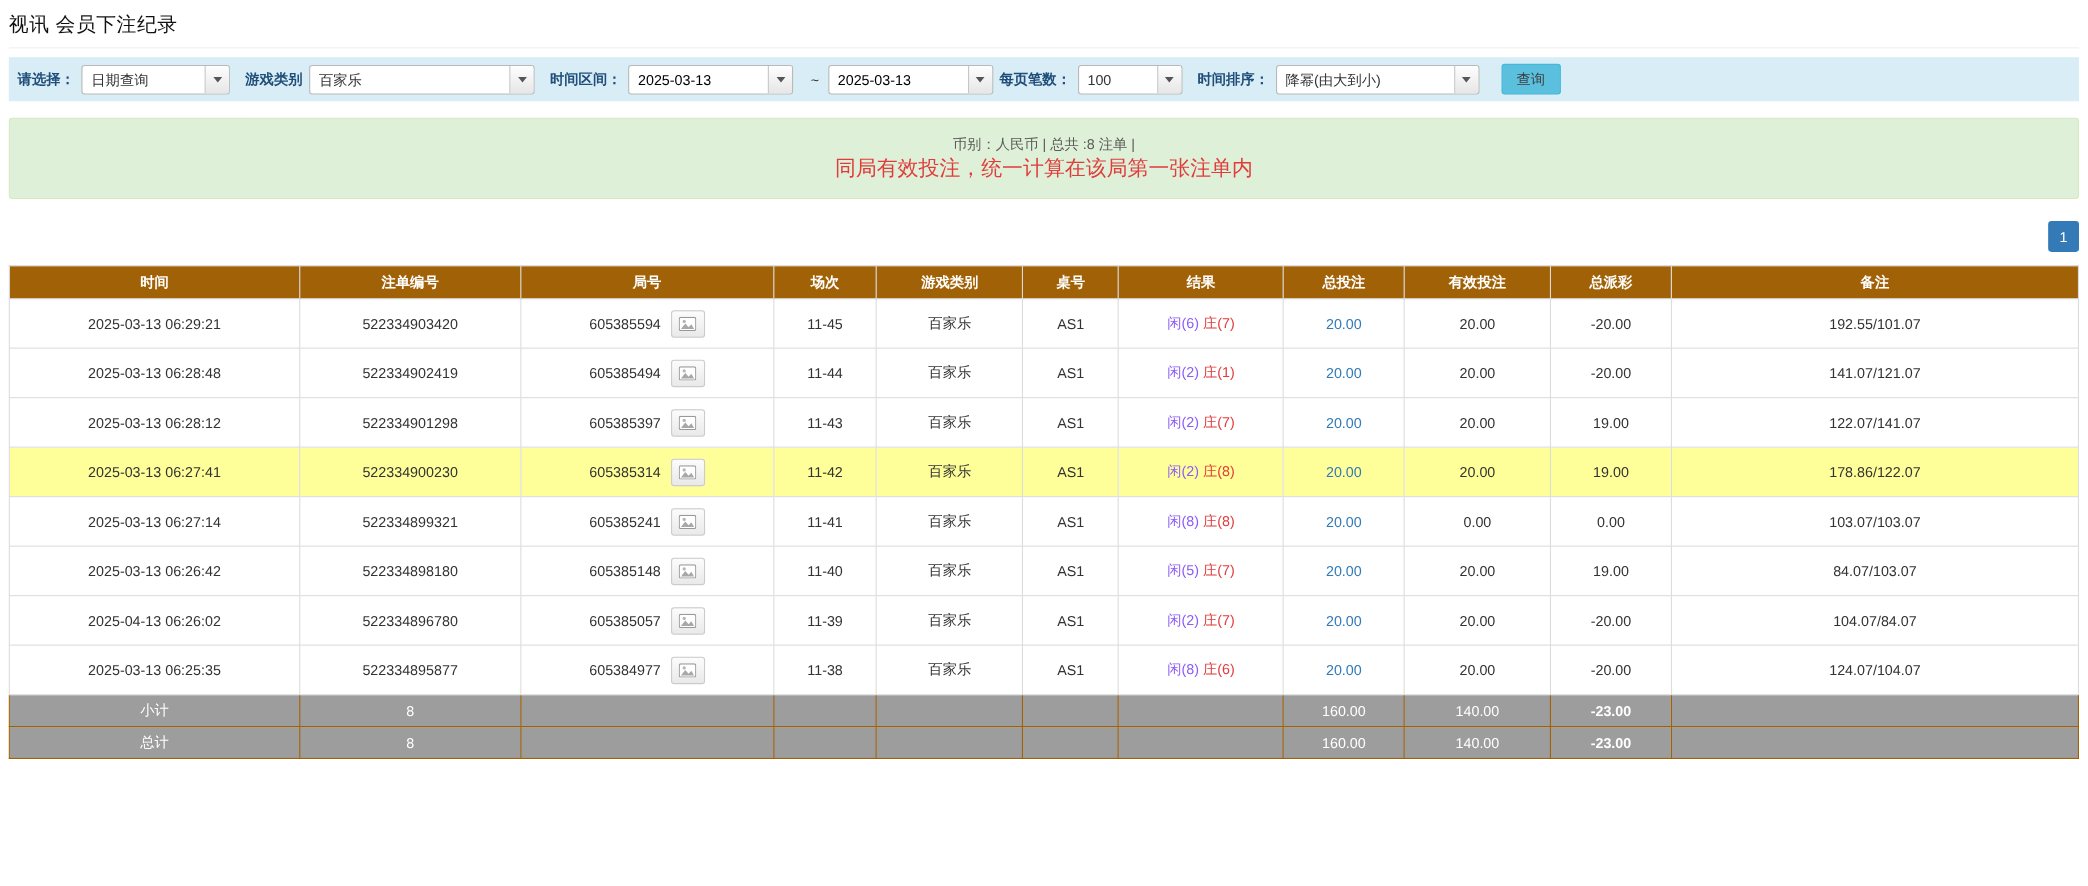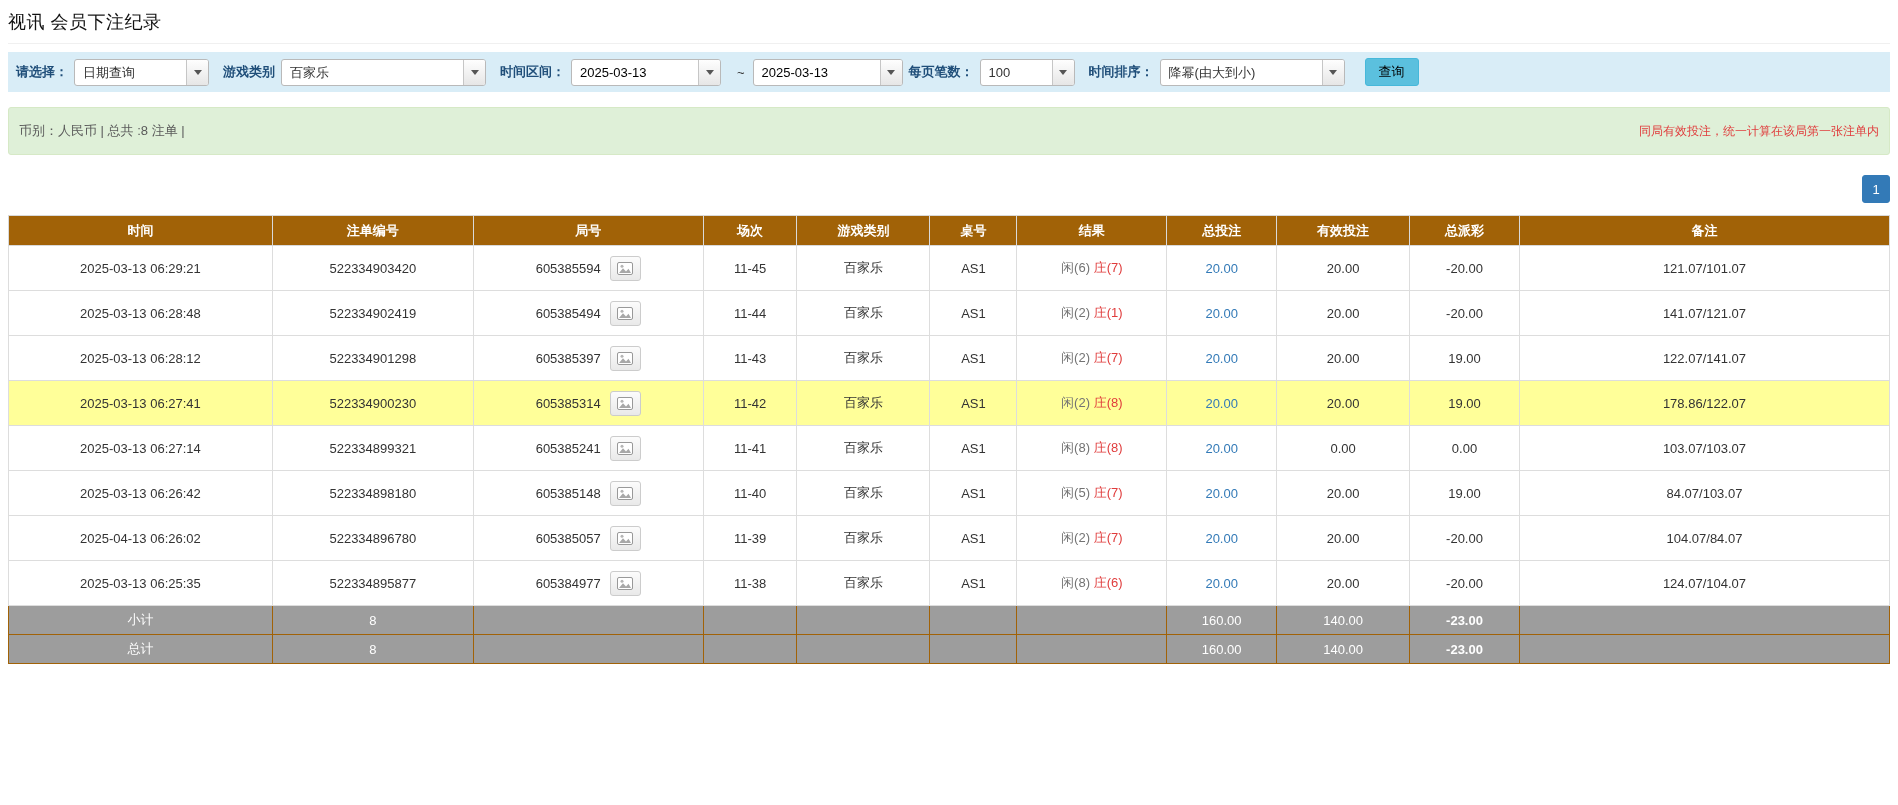--- a/index.html
+++ b/index.html
@@ -67,43 +67,44 @@
   }
   .w-select { width: 135px; }
   .w-game   { width: 205px; }
   .w-date   { width: 150px; }
   .w-size   { width: 95px;  }
   .w-sort   { width: 185px; }
   .tilde { color: #333; padding: 0 2px; }
   .search-btn {
     background: #5bc0de;
     border: 1px solid #46b8da;
-    color: #000000;
+    color: #404040;
     height: 28px;
     padding: 0 13px;
     border-radius: 3px;
     font-size: 13px;
     cursor: pointer;
     margin-left: 6px;
     font-family: inherit;
   }
 
   
   .summary-bar {
     margin-top: 15px;
     background: #dff0d8;
     border: 1px solid #d6e9c6;
     border-radius: 3px;
     padding: 14px 10px;
     display: flex;
     justify-content: space-between;
     align-items: center;
+    flex-direction: column;
   }
   .summary-left { color: #5a5a5a; font-size: 13px; }
-  .summary-right { color: #e03c3c; font-size: 12px; }
+  .summary-right { color: #e03c3c; font-size: 19px; }
 
   
   .pagination { display: flex; justify-content: flex-end; margin: 20px 0 12px; }
   .page-btn {
     background: #337ab7;
     border: 1px solid #337ab7;
     color: #fff;
     min-width: 28px;
     height: 28px;
     display: inline-flex;
@@ -129,21 +130,21 @@
     border: 1px solid #ddd;
     height: 45px;
     text-align: center;
     font-size: 13px;
     color: #333;
     background: #fff;
     overflow: hidden;
     white-space: nowrap;
   }
   table.bets tbody tr.hl td { background: #ffff99; }
-  .player { color: #737373; }
+  .player { color: #8b5cf6; }
   .banker { color: #e03c3c; }
   .bet-link { color: #337ab7; cursor: pointer; }
   .neg { color: #e03c3c; }
   tfoot .neg { color: #e00000; font-weight: bold; }
   table.bets tfoot td {
     background: #9d9d9d;
     color: #fff;
     border: 1px solid #a16207;
     height: 29px;
     text-align: center;
@@ -282,21 +283,21 @@
     <td>AS1</td>
     <td>
       <span class="player">闲(6)</span>
       <span class="banker">庄(7)</span>
     </td>
     <td>
       <span class="bet-link">20.00</span>
     </td>
     <td>20.00</td>
     <td class="neg">-20.00</td>
-    <td>121.07/101.07</td>
+    <td>192.55/101.07</td>
   </tr>
         <tr>
     <td>2025-03-13 06:28:48</td>
     <td>522334902419</td>
     <td>
       <div class="round-wrap">
         <span>605385494</span>
         <span class="icon-btn">
           <svg width="16" height="13" viewBox="0 0 16 13">
             <rect x="0.5" y="0.5" width="15" height="12" rx="1.5" fill="#ffffff" stroke="#999"></rect>

